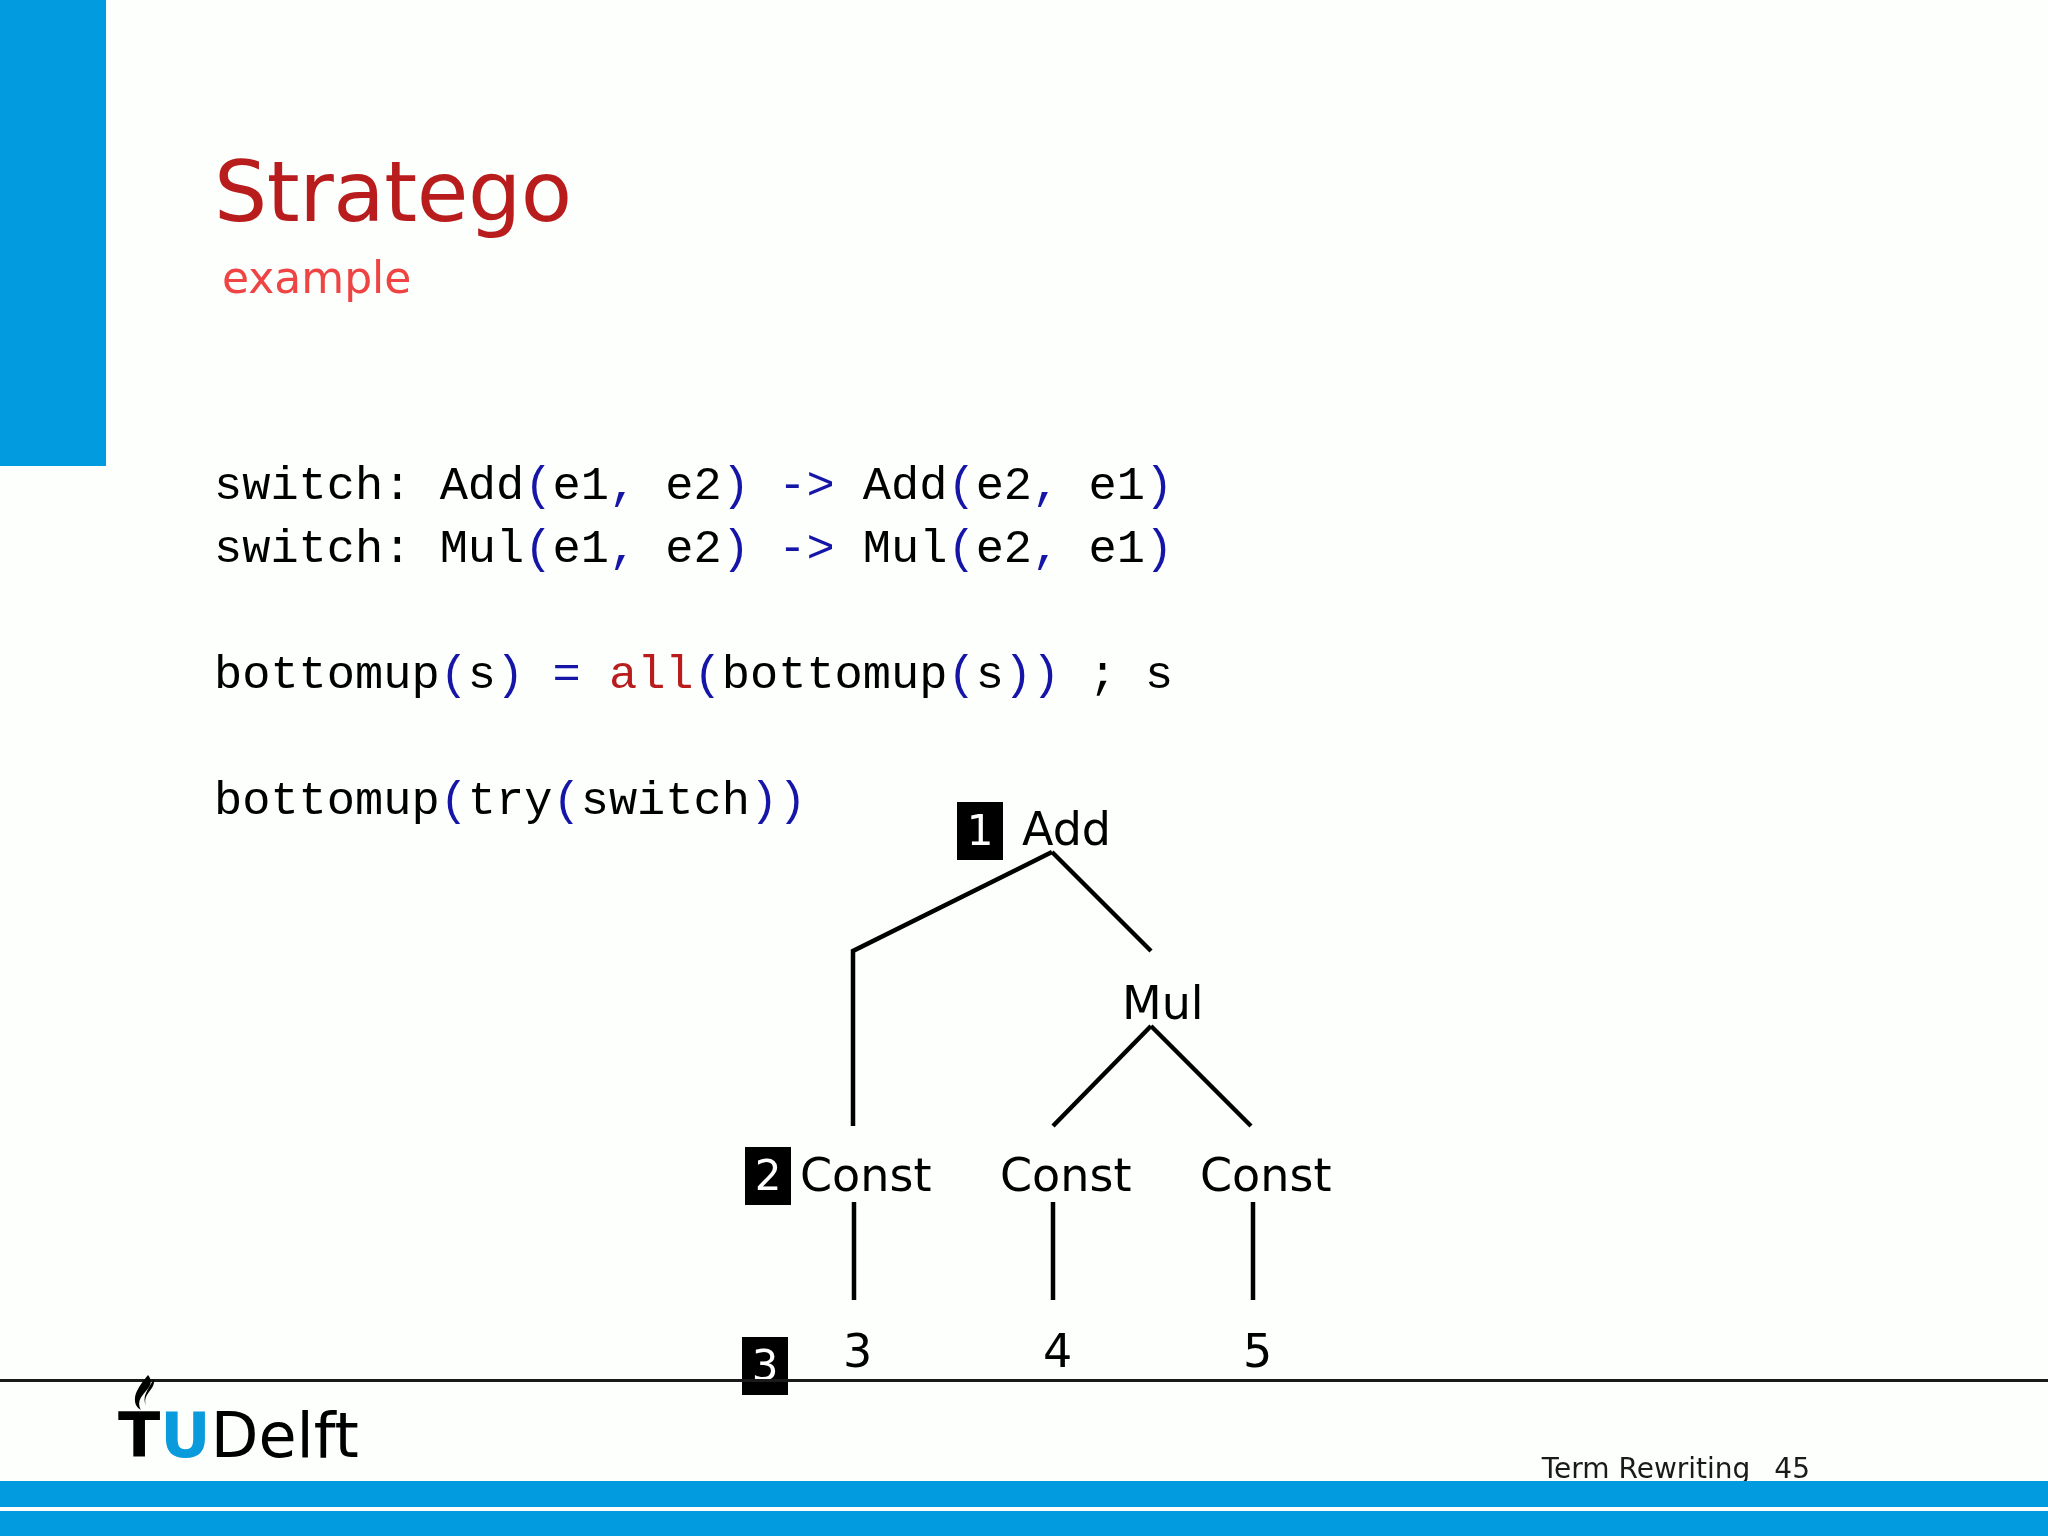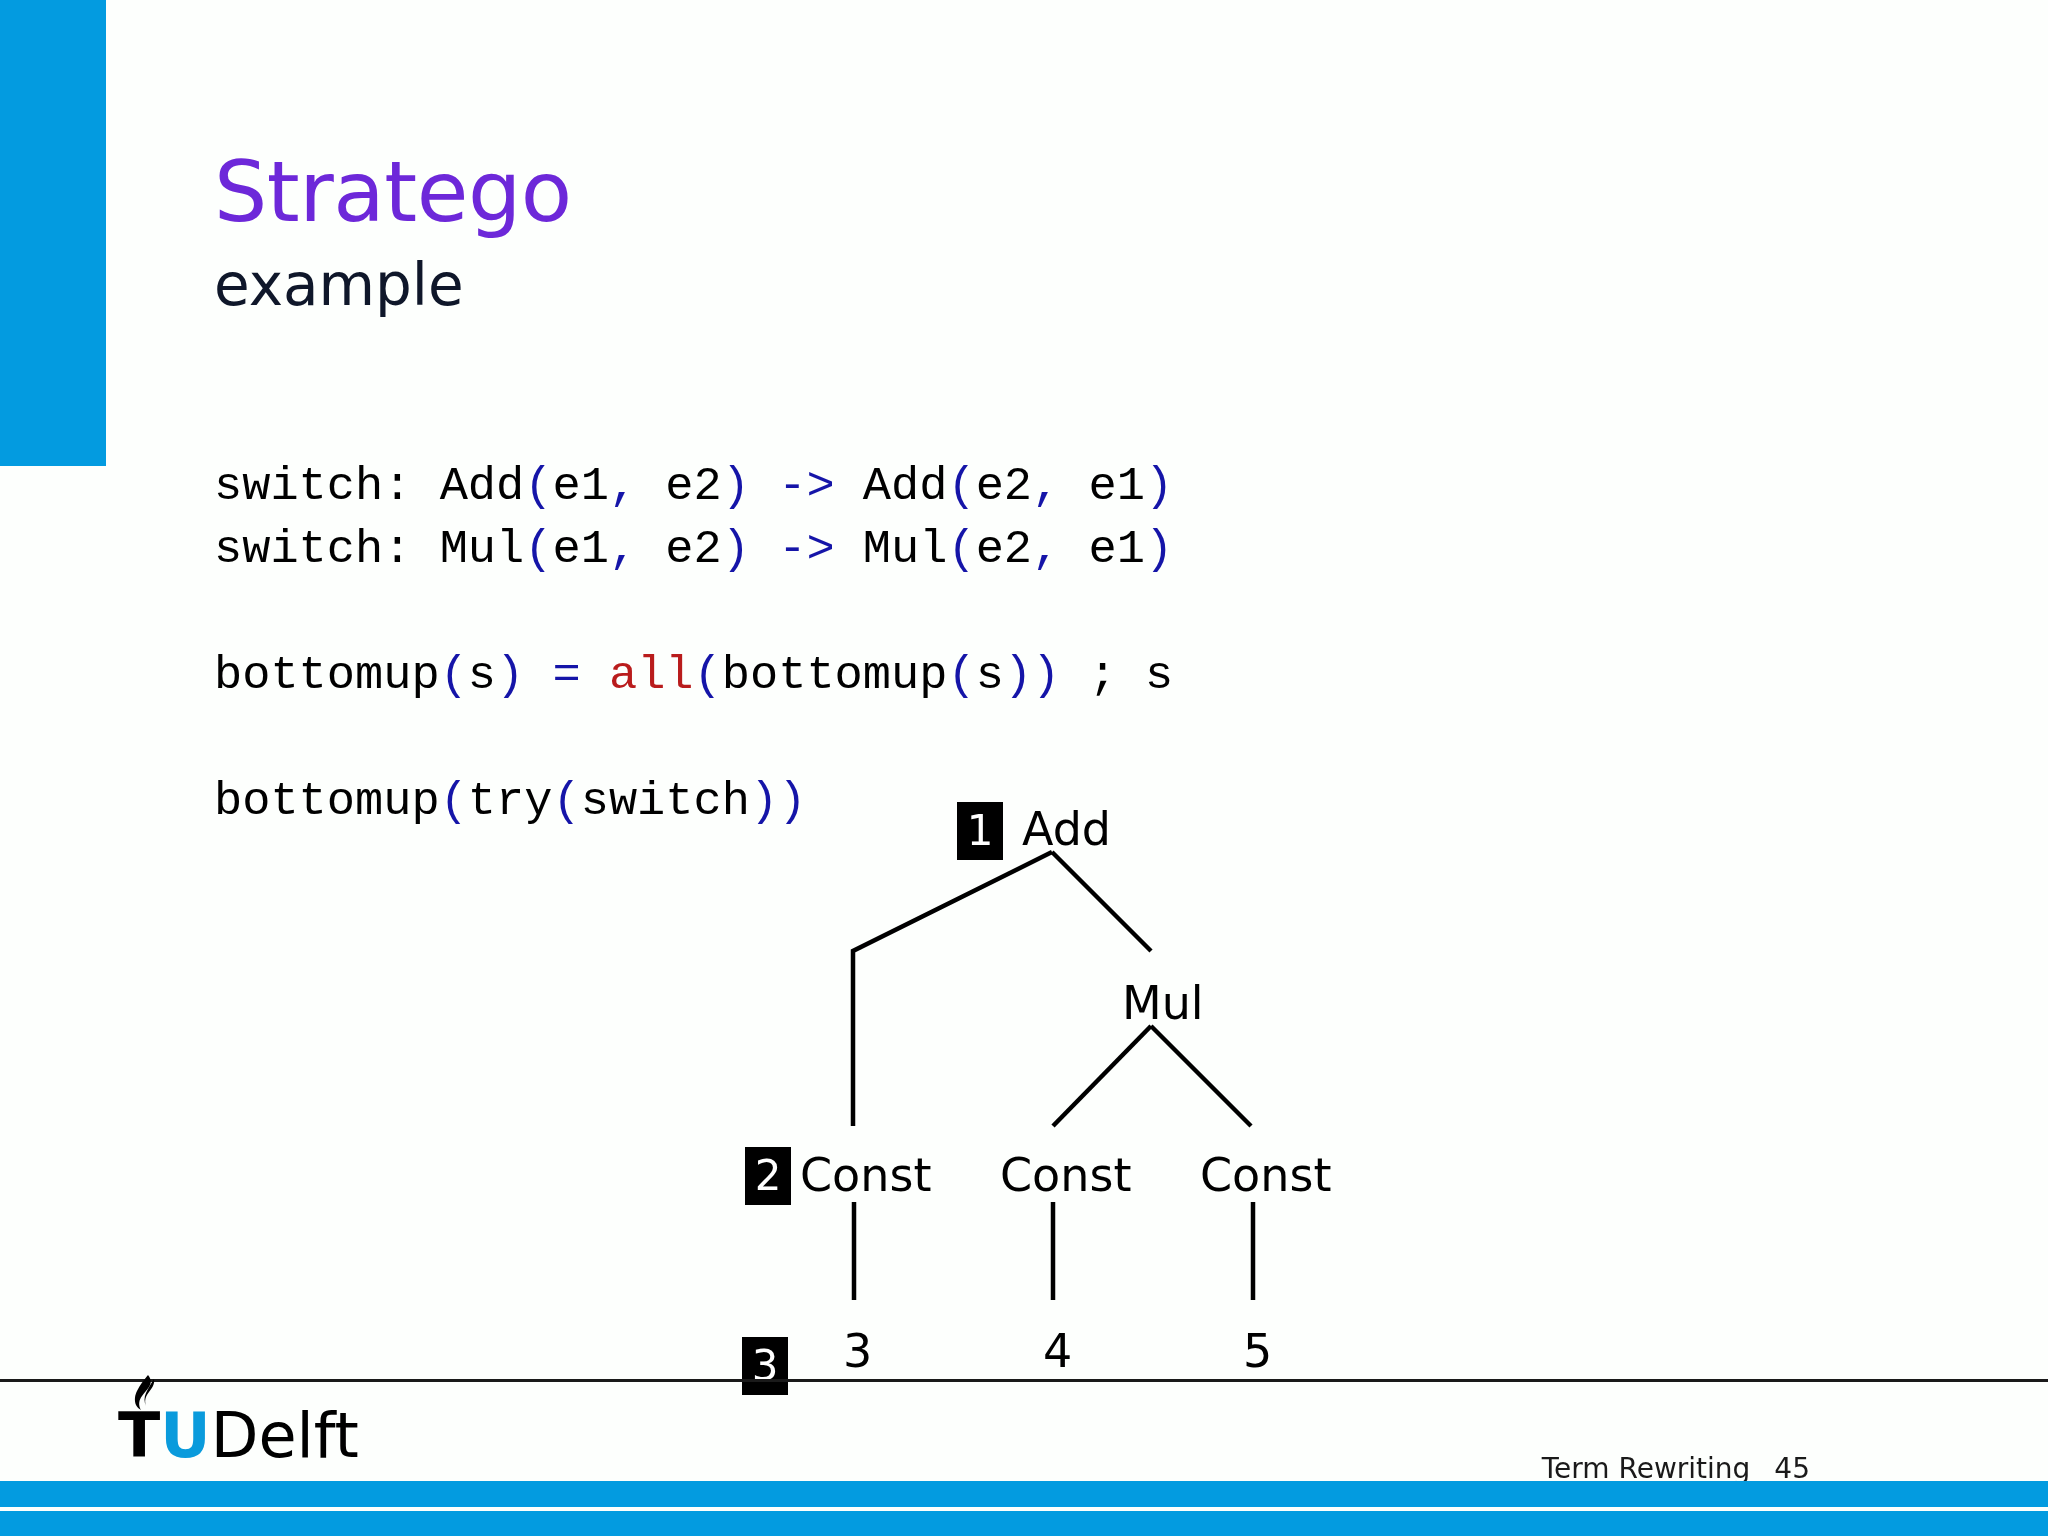--- a/index.html
+++ b/index.html
@@ -29,32 +29,32 @@
   
   #title-area {
     position: absolute;
     left: 214px;
     top: 150px;
     width: 1500px;
   }
   #page-title {
     font-size: 84px;
     line-height: 1.0;
-    color: #6d28d9;
+    color: #b91c1c;
     font-weight: normal;
     letter-spacing: -0.5px;
     margin: 0;
     font-family: "DejaVu Sans", sans-serif;
   }
   #page-subtitle {
-    font-size: 58px;
+    font-size: 44px;
     line-height: 1.0;
-    color: #0f172a;
+    color: #ef4444;
     font-weight: normal;
-    margin: 0;
+    margin: 8px;
     margin-top: 22px;
     font-family: "DejaVu Sans", sans-serif;
   }
 
   
   #code-block {
     position: absolute;
     left: 214px;
     top: 455px;
     font-family: Liberation Mono, monospace;

